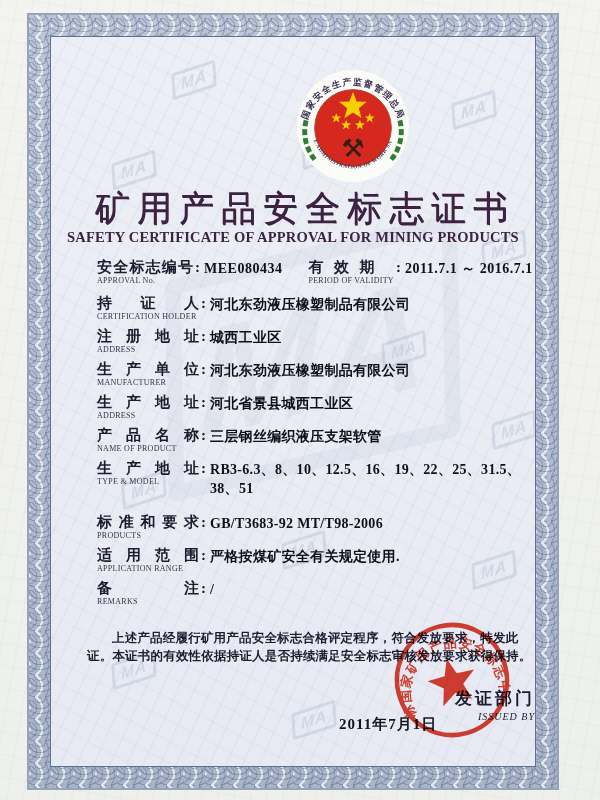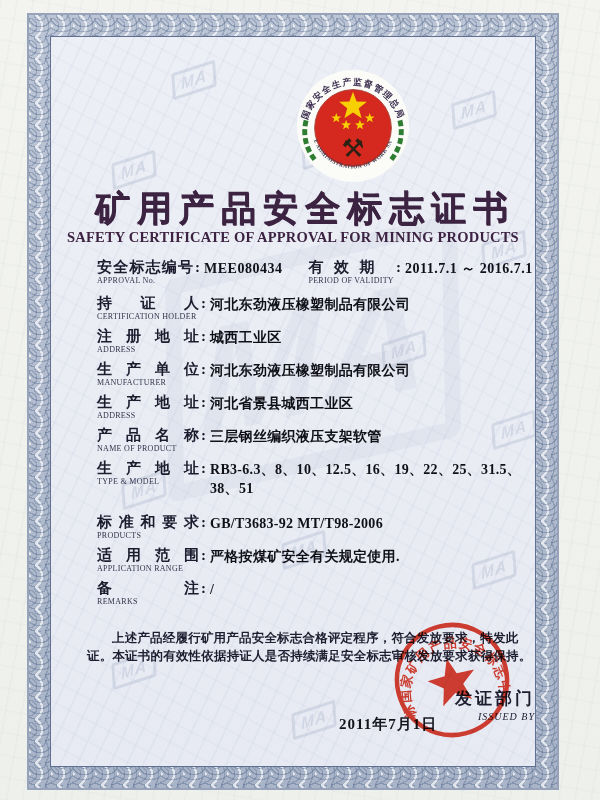--- a/index.html
+++ b/index.html
@@ -48,21 +48,21 @@
     letter-spacing:1px; pointer-events:none;
   }
   .stamp.big{
     width:300px; height:218px; border-width:16px; border-radius:10px;
     font-size:150px; opacity:.14; transform:rotate(-13deg) skewX(-12deg);
   }
   
   .emblem{ position:absolute; left:243px; top:30px; }
   .title{
     position:absolute; left:0; right:0; top:148px; text-align:center;
-    font-size:35px; font-weight:bold; letter-spacing:7px;
+    font-size:35px; font-weight:normal; letter-spacing:7px;
     color:#3c2342; text-shadow:.5px .5px 0 #3c2342;padding-left:24px;
   }
   .subtitle{
     position:absolute; left:0; right:0; top:192px; text-align:center;
     font-size:14.5px; font-weight:bold; letter-spacing:.2px; color:#3c2342;
   }
   
   .info{ position:absolute; left:46px; top:222px; width:450px; color:#191928; }
   .row{ margin-bottom:6px; }
   .lbl-block{ display:inline-block; vertical-align:top; }

